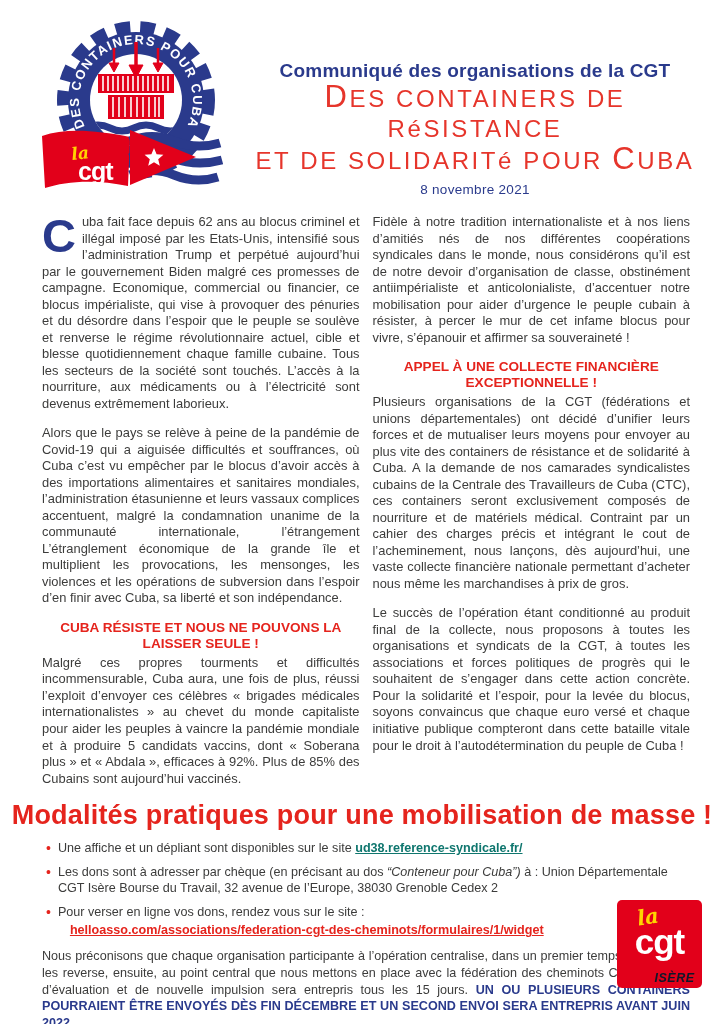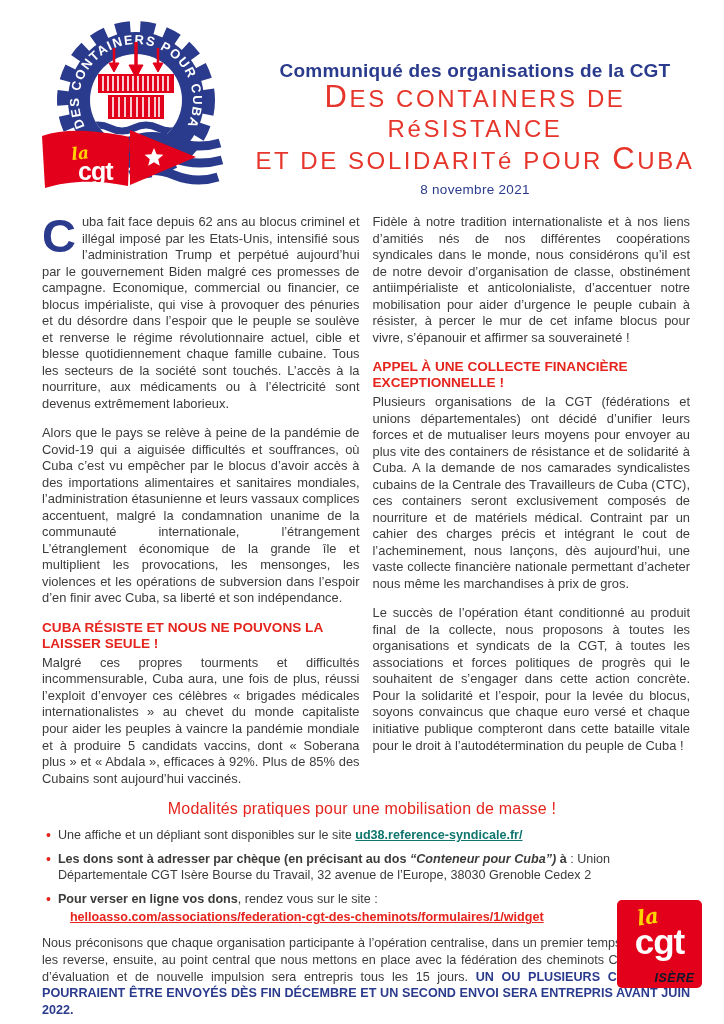--- a/index.html
+++ b/index.html
@@ -14,34 +14,34 @@
   .title-block { position:absolute; left:252px; top:60px; width:446px; text-align:center; }
   .kicker { color:#2a3a8c; font-weight:700; font-size:19px; letter-spacing:.2px;text-align:center; }
   .doc-title { color:#e6352b; font-size:24px; letter-spacing:2.6px; line-height:30px; margin-top:0; }
   .doc-title .lead { font-size:31px; }
   .doc-date { color:#2a3a8c; font-weight:400; font-size:13.5px; margin-top:6px; letter-spacing:.3px; }
   
   .columns { display:flex; gap:13px; padding:14px 34px 0 42px; }
   .col { width:318px; font-size:12.9px; line-height:1.28; text-align:justify; }
   .col p { margin-bottom:13px; }
   .col p:last-child { margin-bottom:0; }
-  .col-head { color:#e5241d; font-weight:700; font-size:13.6px; line-height:1.18; margin-bottom:3px; text-align:left; }
+  .col-head { color:#e5241d; font-weight:700; font-size:13.6px; line-height:1.18; margin-bottom:3px; text-align:center; }
   .dropcap {
     float:left; color:#2a3a8c; font-weight:700; font-size:47px; line-height:38px;
     padding:3px 6px 0 0;
   }
   
   .modalites-heading {
-    text-align:center; color:#e5241d; font-weight:400; font-size:16px;
+    text-align:center; color:#e5241d; font-weight:700; font-size:27px;
     margin-top:13px; letter-spacing:.2px;
   }
   .bullets { margin:9px 34px 0 46px; font-size:12.6px; line-height:1.3; }
   .bullet { display:flex; margin-bottom:7px; }
   .bullet .dot { color:#e5241d; font-size:14px; line-height:1.2; padding-right:7px; }
-  .b { font-weight:700; }
+  .b { font-weight:400; }
   .i { font-style:italic; }
   a.link-blue { color:#0f766e; font-weight:700; text-decoration:underline; }
   a.link-red  { color:#e5241d; font-weight:700; text-decoration:underline; display:inline-block; margin-left:12px; margin-top:2px; }
   .closing { margin:10px 34px 0 42px; font-size:12.6px; line-height:1.33; text-align:justify; }
   .navy-bold { color:#2a3a8c; font-weight:700; }
   .footer-logo {
     position:absolute; right:22px; bottom:36px; width:85px; height:88px;
     background:#e2001a; border-radius:5px; text-align:center; line-height:1;
   }
   .footer-logo .la { position:absolute; left:20px; top:6px; color:#ffd500; font-style:italic; font-size:21px; font-weight:700; font-family:"DejaVu Serif", serif; transform:rotate(-8deg); }

